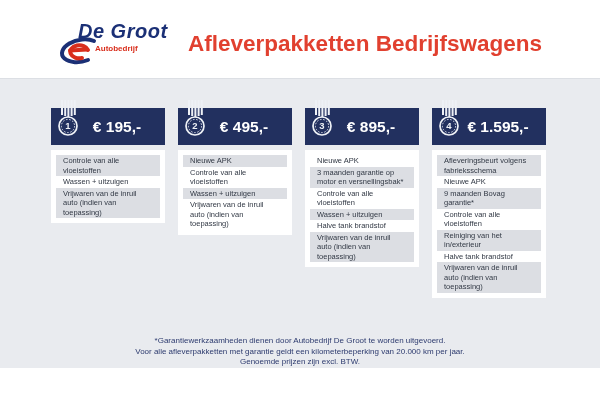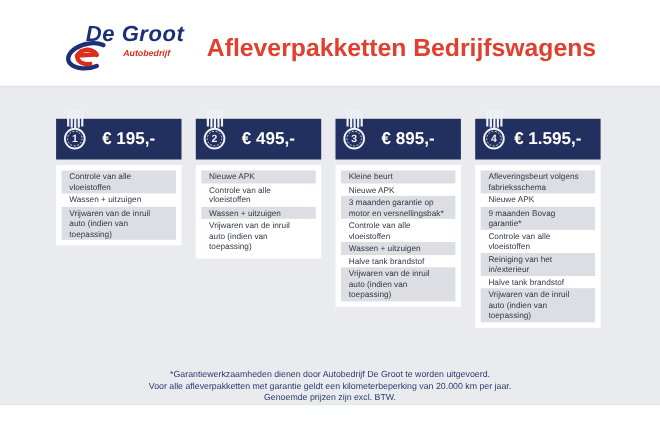--- a/index.html
+++ b/index.html
@@ -7,21 +7,21 @@
   #stage{position:relative;width:600px;height:368px;background:#86efac;overflow:hidden;}
 
   
   .topband{position:absolute;left:0;top:0;width:600px;height:78px;background:#ffffff;border-bottom:1px solid #dcdfe4;}
   .greyband{position:absolute;left:0;top:79px;width:600px;height:321px;background:#e9ebef;}
 
   
   .logo{position:absolute;left:52px;top:20px;width:112px;height:52px;}
   .logo-swoosh{position:absolute;left:0px;top:14px;}
   .logo-name{position:absolute;left:26px;top:0px;font-size:20px;font-weight:bold;font-style:italic;color:#1b3076;letter-spacing:0.5px;white-space:nowrap;}
-  .logo-sub{position:absolute;left:60px;top:24px;font-size:8px;font-weight:bold;font-style:italic;color:#d92e1c;white-space:nowrap;text-align:right;}
+  .logo-sub{position:absolute;left:43px;top:24px;font-size:8px;font-weight:bold;color:#d92e1c;white-space:nowrap;text-align:right;}
 
   
   .title{position:absolute;left:175px;top:31px;width:380px;text-align:center;font-size:22.5px;font-weight:600;color:#e1402f;white-space:nowrap;}
 
   
   .package{position:absolute;top:108px;width:114px;}
   .pkg-1{left:51px;} .pkg-2{left:178px;} .pkg-3{left:305px;} .pkg-4{left:432px;}
   .pkg-head{position:relative;height:37px;background:#22305f;}
   .medal{position:absolute;left:5px;top:-8px;}
   .pkg-price{display:block;height:37px;line-height:37px;text-align:center;padding-left:18px;color:#ffffff;font-size:15.5px;font-weight:bold;white-space:nowrap;}
@@ -109,21 +109,20 @@
             <rect x="14.6" y="0" width="2" height="16"></rect>
           <rect x="17.8" y="0" width="2" height="15"></rect>
         </g>
         <circle cx="12" cy="26" r="9" fill="none" stroke="#eef1f6" stroke-width="1.7"></circle>
         <circle cx="12" cy="26" r="6.6" fill="none" stroke="#eef1f6" stroke-width="0.9" stroke-dasharray="1.6 1.6"></circle>
         <text x="12" y="29.4" text-anchor="middle" font-size="9.5" font-weight="bold" fill="#eef1f6">3</text>
       </svg>
       <span class="pkg-price">€ 895,-</span>
     </div>
     <div class="pkg-card">
-      <div class="row alt">Kleine beurt</div>
       <div class="row">Nieuwe APK</div>
       <div class="row alt">3 maanden garantie op motor en versnellingsbak*</div>
       <div class="row">Controle van alle vloeistoffen</div>
       <div class="row alt">Wassen + uitzuigen</div>
       <div class="row">Halve tank brandstof</div>
       <div class="row alt">Vrijwaren van de inruil auto (indien van toepassing)</div>
     </div>
   </div>
 
   <div class="package pkg-4">

